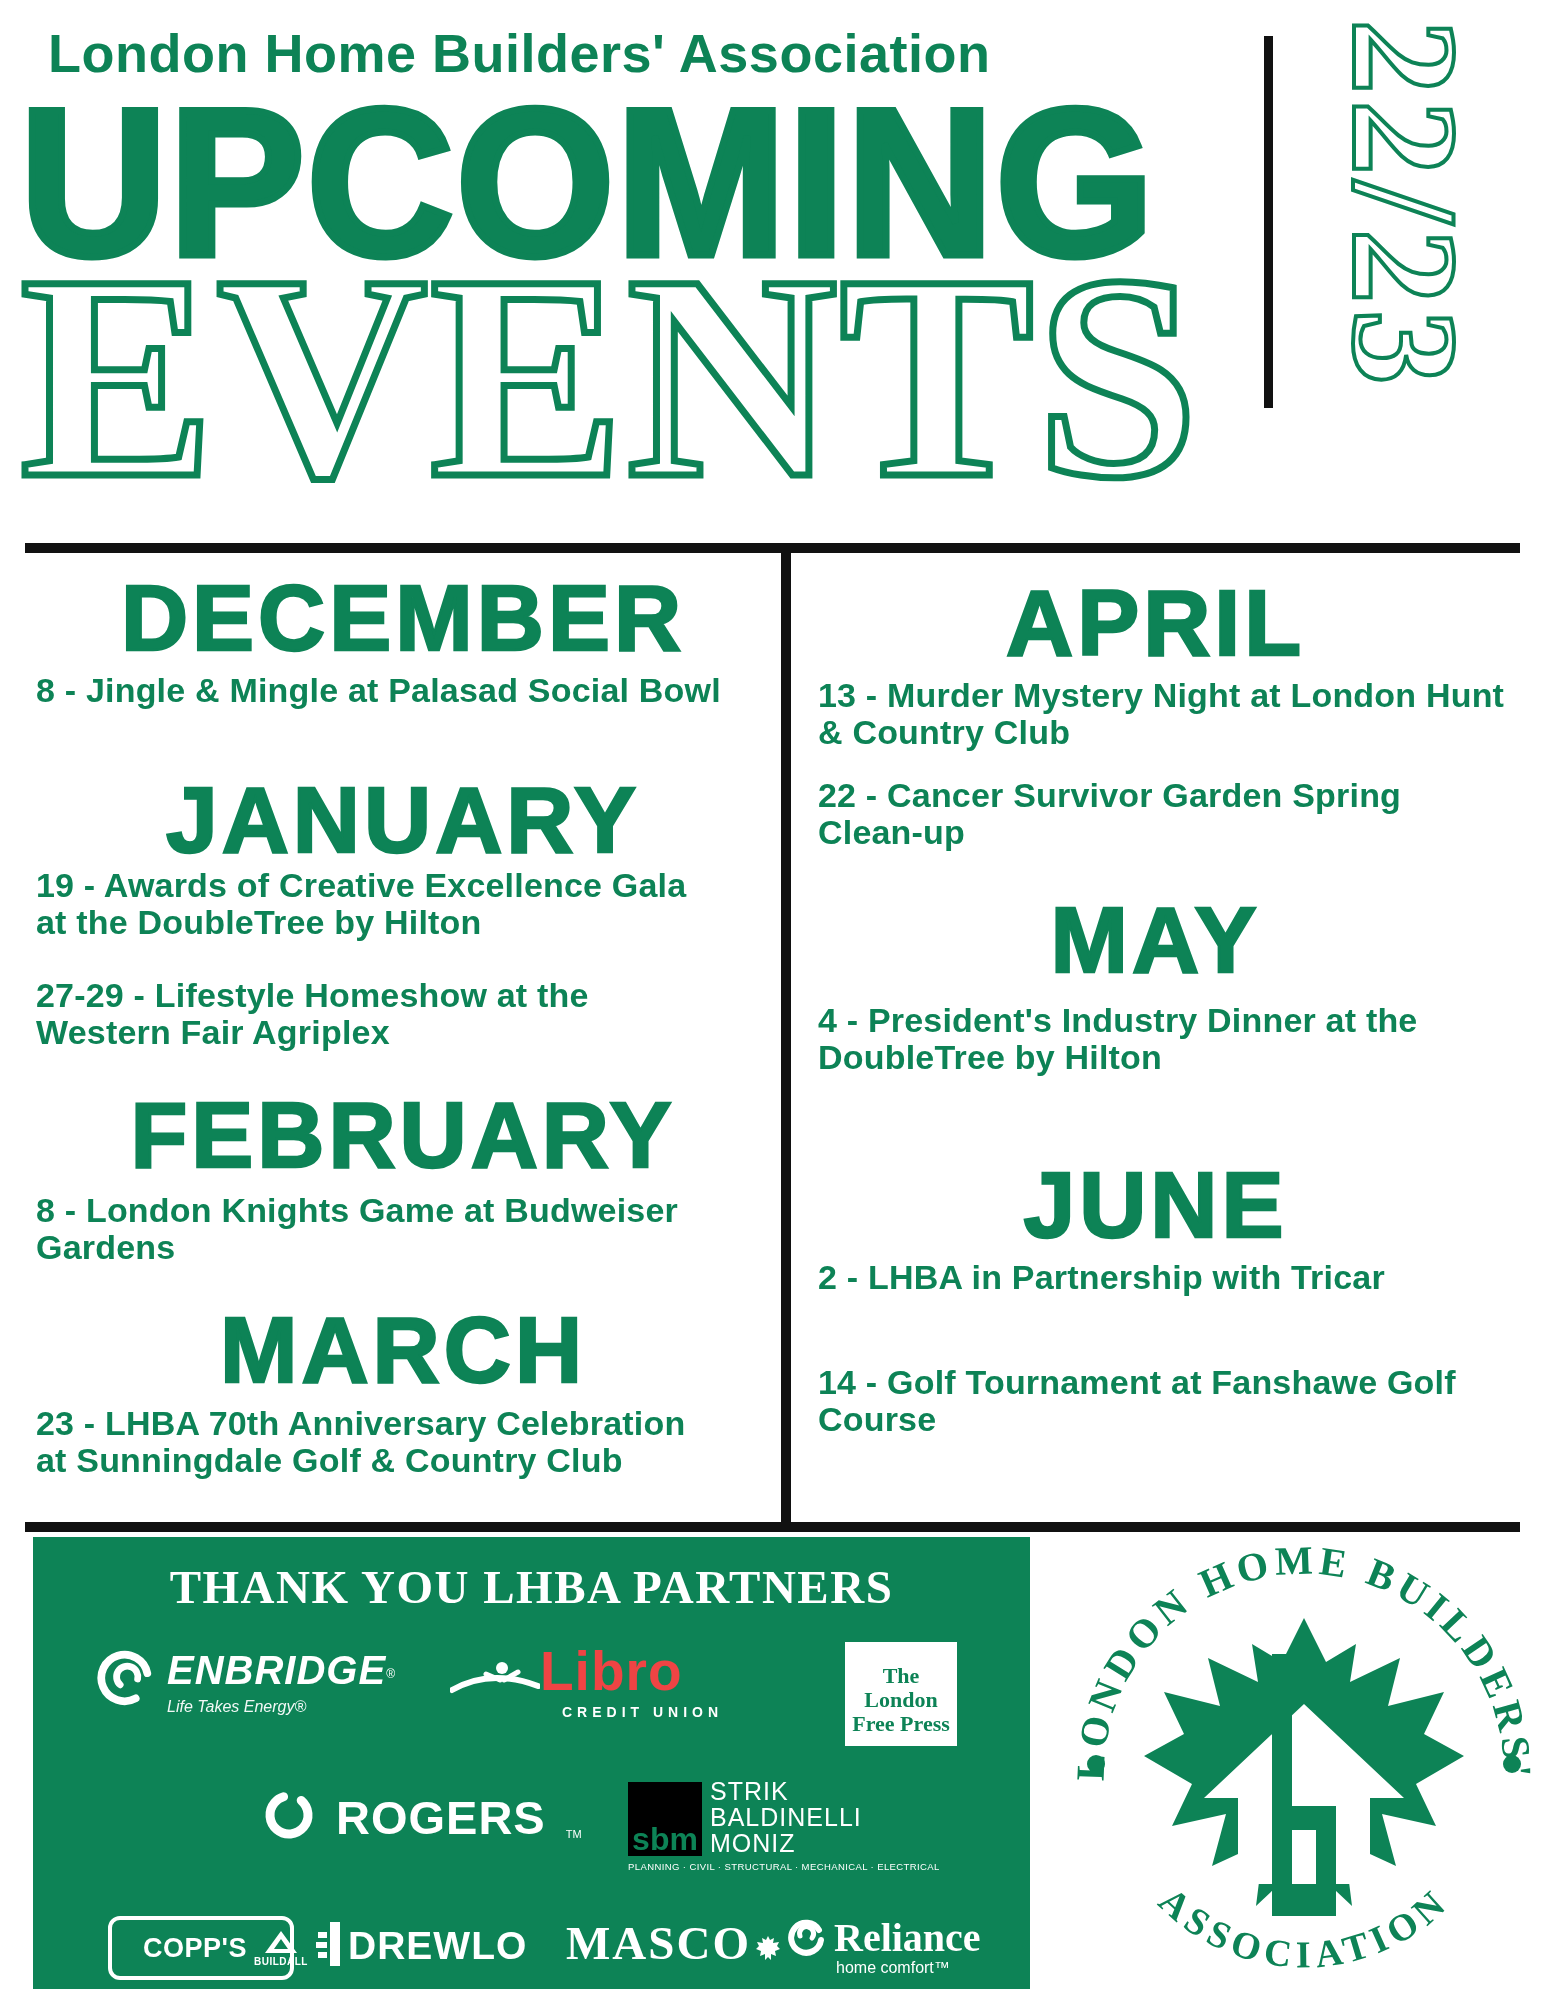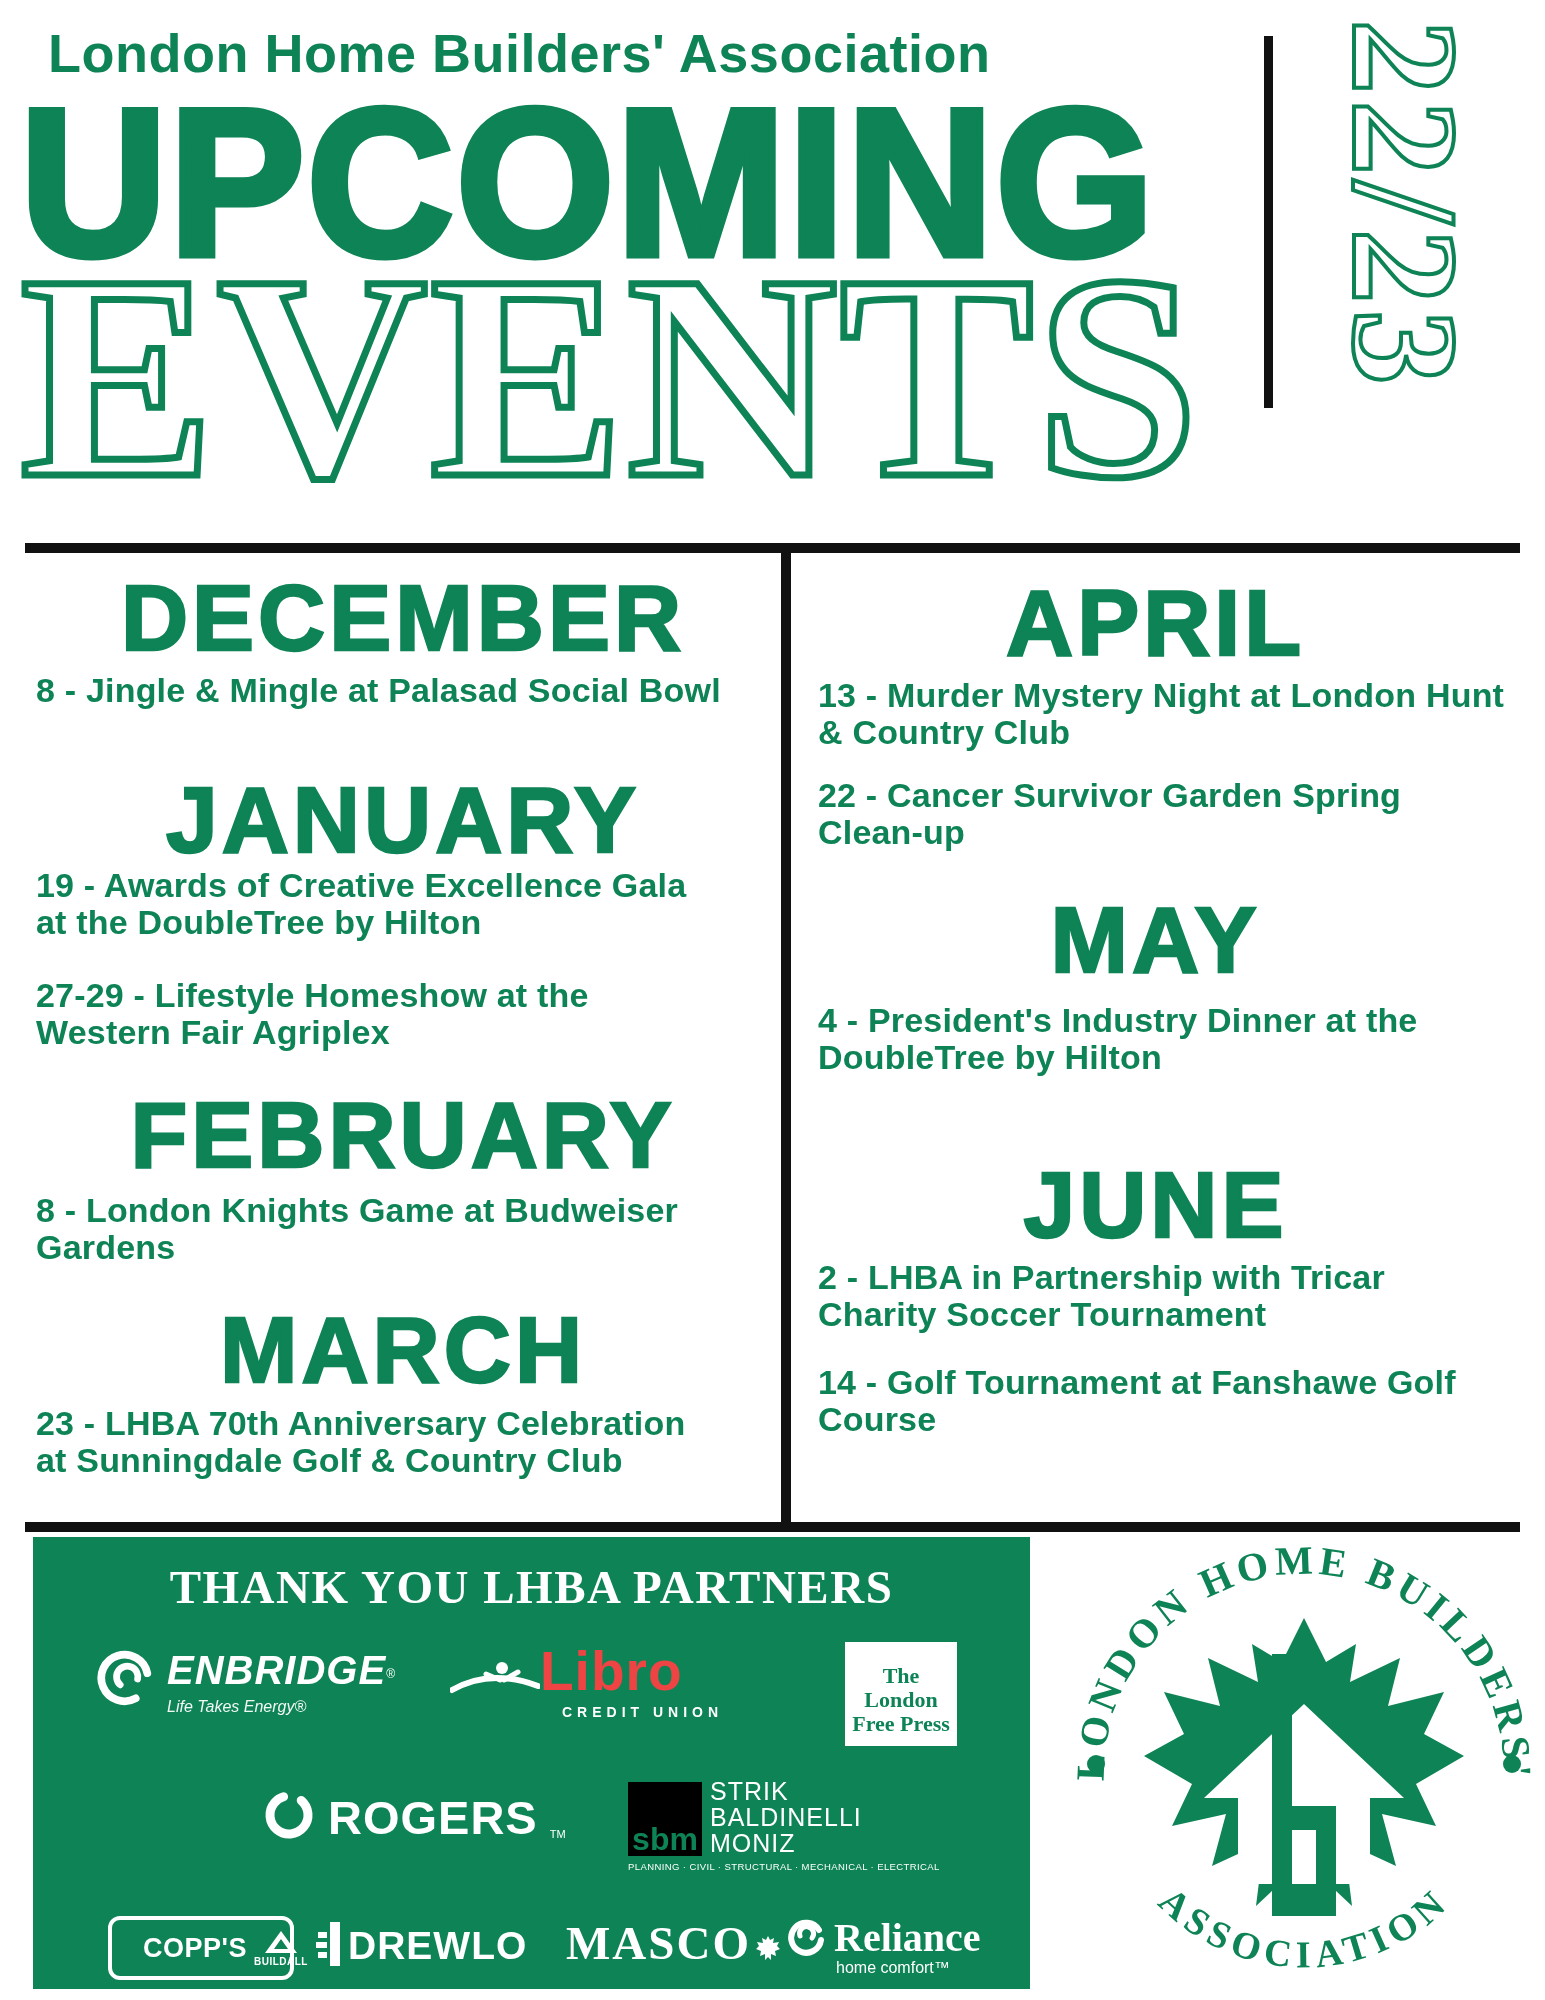--- a/index.html
+++ b/index.html
@@ -67,21 +67,21 @@
   .enbridge-tag{font-size:16px;font-style:italic;color:#fff;margin-top:6px;opacity:0.95;}
   .libro{position:absolute;left:450px;top:1642px;display:flex;align-items:flex-start;}
   .libro-name{font-size:55px;font-weight:bold;color:#ef4444;line-height:58px;letter-spacing:1px;}
   .libro-sub{font-size:14px;color:#fff;letter-spacing:5px;margin-top:4px;margin-left:22px;font-weight:bold;}
   .lfp{
     position:absolute;left:845px;top:1642px;width:112px;height:104px;background:#ffffff;
     text-align:center;font-family:"Liberation Serif",serif;font-weight:bold;color:#0D8356;
     font-size:22px;line-height:24px;padding-top:0;box-sizing:border-box;
     display:flex;flex-direction:column;justify-content:flex-end;padding-bottom:10px;
   }
-  .rogers{position:absolute;left:262px;top:1788px;display:flex;align-items:center;gap:12px;}
+  .rogers{position:absolute;left:262px;top:1788px;display:flex;align-items:center;gap:20px;}
   .rogers-name{font-size:47px;font-weight:bold;color:#fff;letter-spacing:1px;}
   .rogers-tm{font-size:11px;color:#fff;align-self:flex-end;margin-bottom:6px;}
   .sbm{position:absolute;left:628px;top:1778px;}
   .sbm-row{display:flex;align-items:flex-end;gap:8px;}
   .sbm-square{width:74px;height:74px;background:#000000;display:flex;align-items:flex-end;justify-content:center;}
   .sbm-mark{font-size:32px;font-weight:bold;color:#0D8356;line-height:34px;}
   .sbm-lines{color:#fff;font-size:25px;line-height:26px;font-weight:normal;letter-spacing:1px;}
   .sbm-tag{color:#fff;font-size:9.5px;letter-spacing:0.4px;margin-top:5px;white-space:nowrap;}
   .copps{
     position:absolute;left:108px;top:1916px;width:178px;height:56px;
@@ -156,21 +156,20 @@
 
   <div class="month-h right" style="top:893px">MAY</div>
   <div class="event right" style="top:1002px">
     <span>4 - President's Industry Dinner at the</span>
     <span>DoubleTree by Hilton</span>
   </div>
 
   <div class="month-h right" style="top:1158px">JUNE</div>
   <div class="event right" style="top:1259px">
     <span>2 - LHBA in Partnership with Tricar</span>
-    <span>Charity Soccer Tournament</span>
   </div>
   <div class="event right" style="top:1364px">
     <span>14 - Golf Tournament at Fanshawe Golf</span>
     <span>Course</span>
   </div>
 
   <div class="partner-box"></div>
   <div class="thankyou">THANK YOU LHBA PARTNERS</div>
 
   <div class="enbridge">

